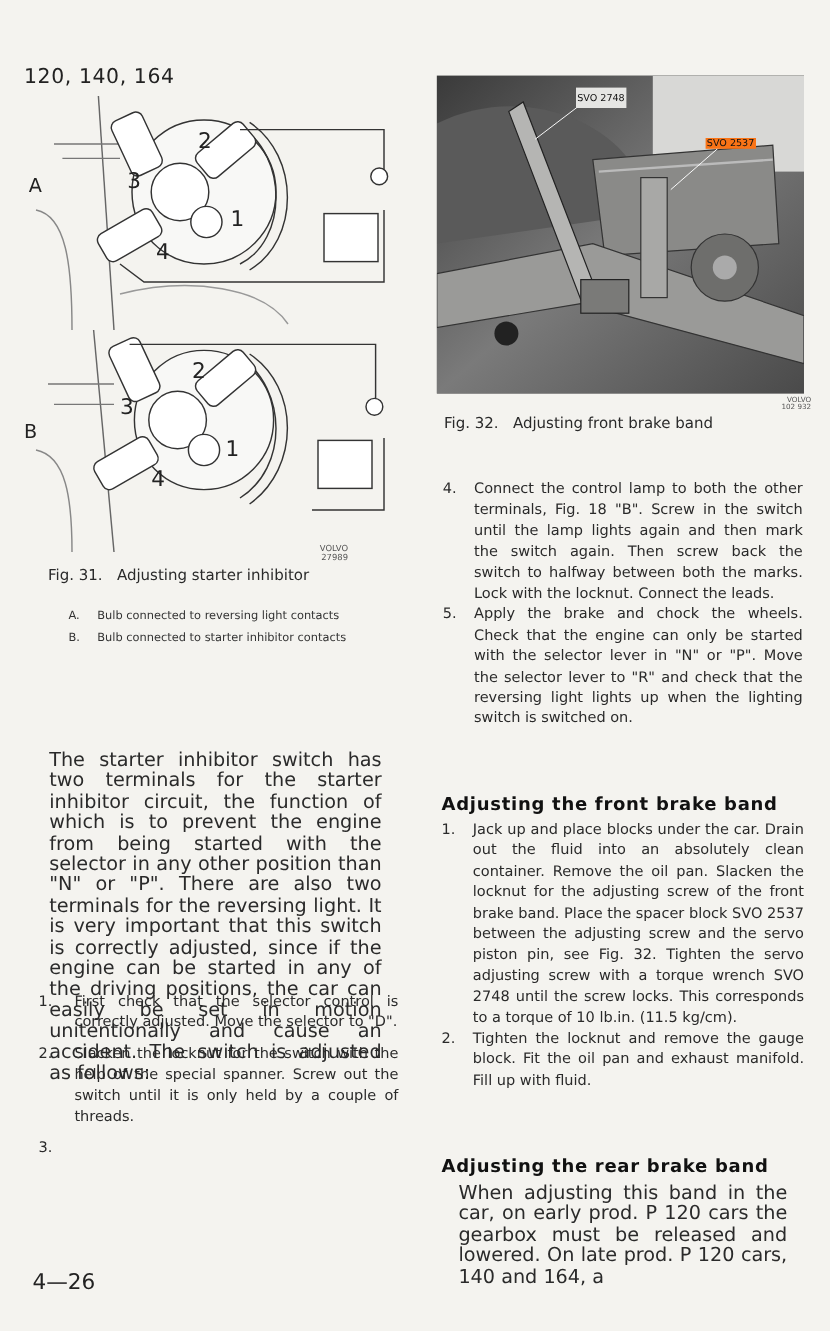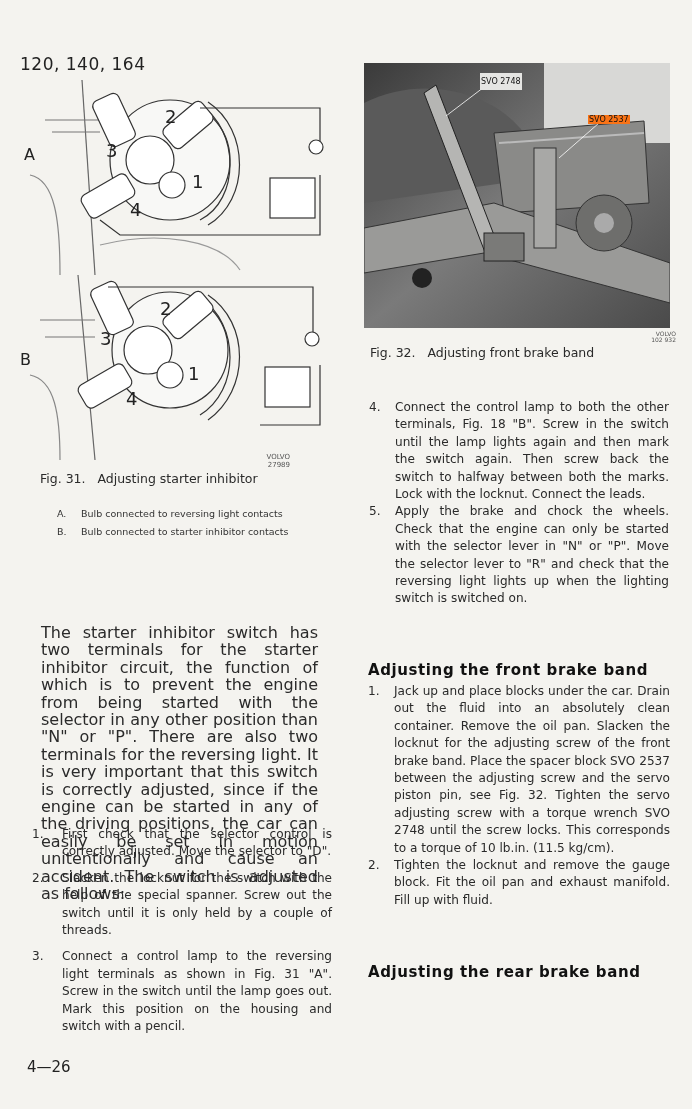--- a/index.html
+++ b/index.html
@@ -4,21 +4,21 @@
 <style>
   html, body { margin: 0; padding: 0; }
   body {
     width: 692px; height: 1109px; position: relative; overflow: hidden;
     background: #f4f3ef;
     color: #1e1e1e;
     font-family: "DejaVu Sans", sans-serif;
   }
   .abs { position: absolute; }
   .header { left: 20px; top: 18px; font-size: 17px; letter-spacing: 0.5px; color: #222; margin-top: 36px; }
-  .pagenum { left: 27px; top: 1058px; font-size: 15px; color: #222; }
+  .pagenum { left: 27px; top: 1058px; font-size: 18px; color: #222; }
   .col-left { left: 27px; width: 305px; }
   .col-right { left: 368px; width: 302px; }
   .fig-caption { font-size: 12.5px; color: #2a2a2a; text-align: left; }
   .legend-row { font-size: 9.5px; color: #333; display: flex; gap: 12px; line-height: 18px; }
   .legend-row .k { width: 12px; }
   h2 { margin: 0; font-size: 15px; font-weight: bold; letter-spacing: 0.6px; color: #111; }
   p.body { margin: 14px; font-size: 16px; line-height: 17.4px; text-align: justify; color: #2a2a2a; }
   .step { display: flex; font-size: 12.1px; line-height: 17.4px; color: #2a2a2a; }
   .step .n { width: 30px; flex: none; }
   .step .t { flex: 1; text-align: justify; }
@@ -143,21 +143,20 @@
   <div class="step">
     <span class="n">1.</span>
     <span class="t">First check that the selector control is correctly adjusted. Move the selector to "D".</span>
   </div>
   <div class="step" style="margin-top:9px">
     <span class="n">2.</span>
     <span class="t">Slacken the locknut for the switch with the help of the special spanner. Screw out the switch until it is only held by a couple of threads.</span>
   </div>
   <div class="step" style="margin-top:9px">
     <span class="n">3.</span>
-    <span class="t">Connect a control lamp to the reversing light terminals as shown in Fig. 31 "A". Screw in the switch until the lamp goes out. Mark this position on the housing and switch with a pencil.</span>
   </div>
 </div>
 
 <div class="abs" style="left:369px;top:399px;width:300px">
   <div class="step">
     <span class="n" style="width:26px">4.</span>
     <span class="t">Connect the control lamp to both the other terminals, Fig. 18 "B". Screw in the switch until the lamp lights again and then mark the switch again. Then screw back the switch to halfway between both the marks. Lock with the locknut. Connect the leads.</span>
   </div>
   <div class="step">
     <span class="n" style="width:26px">5.</span>
@@ -172,15 +171,16 @@
     <span class="t">Jack up and place blocks under the car. Drain out the fluid into an absolutely clean container. Remove the oil pan. Slacken the locknut for the adjusting screw of the front brake band. Place the spacer block SVO 2537 between the adjusting screw and the servo piston pin, see Fig. 32. Tighten the servo adjusting screw with a torque wrench SVO 2748 until the screw locks. This corresponds to a torque of 10 lb.in. (11.5 kg/cm).</span>
   </div>
   <div class="step">
     <span class="n" style="width:26px">2.</span>
     <span class="t">Tighten the locknut and remove the gauge block. Fit the oil pan and exhaust manifold. Fill up with fluid.</span>
   </div>
 </div>
 
 <div class="abs col-right" style="top:963px">
   <h2>Adjusting the rear brake band</h2>
+  <p class="body" style="margin-top:4px">When adjusting this band in the car, on early prod. P 120 cars the gearbox must be released and lowered. On late prod. P 120 cars, 140 and 164, a</p>
 </div>
 
 <div class="abs pagenum">4—26</div>
 
 </body></html>

